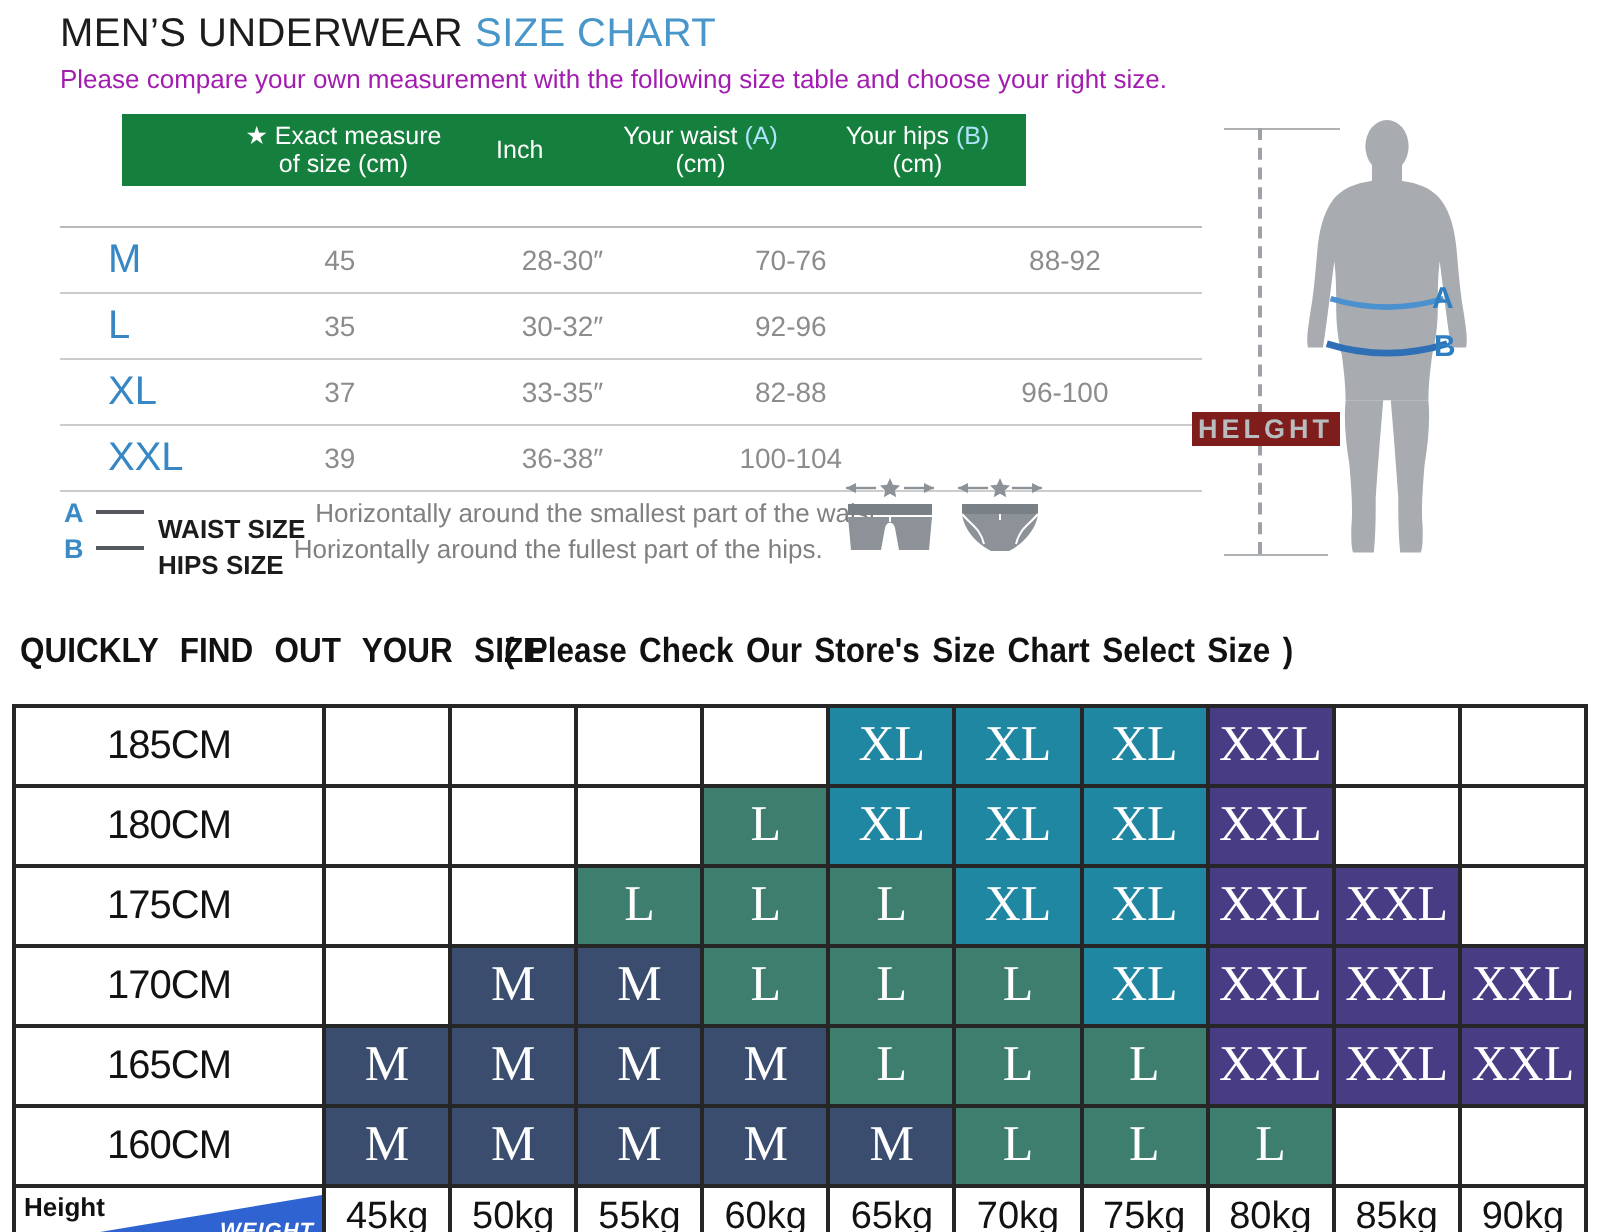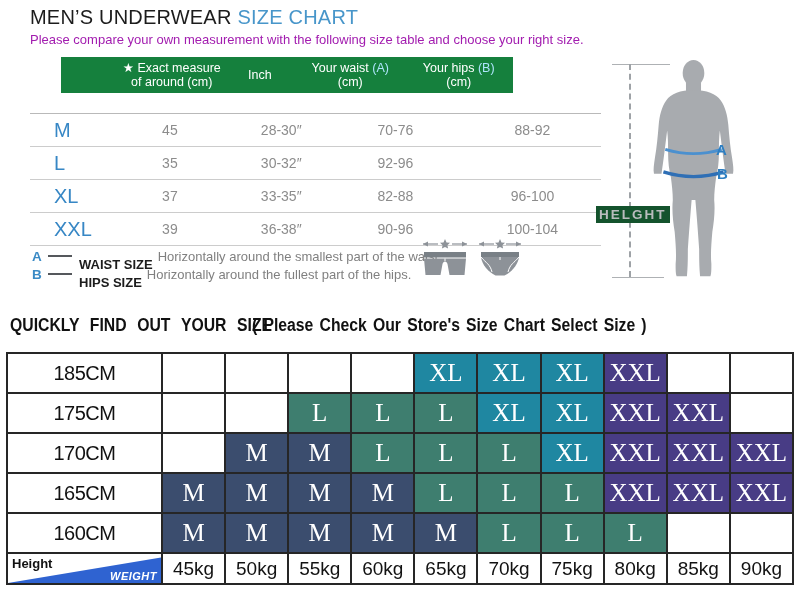--- a/index.html
+++ b/index.html
@@ -36,21 +36,21 @@
   .uw-icon{position:absolute;top:239px;}
   .uw-icon.boxer{left:421px;}
   .uw-icon.brief{left:476px;}
 
   
   .tick{position:absolute;height:0;border-top:1px solid #aeb1b4;}
   .tick.top{left:612px;top:64px;width:58px;}
   .tick.bottom{left:612px;top:277px;width:52px;}
   .dash-line{position:absolute;left:629px;top:64px;height:213px;width:0;
              border-left:2px dashed #9ea2a6;}
-  .height-label{position:absolute;left:596px;top:206px;background:#14532d;padding:1px 3px;
+  .height-label{position:absolute;left:596px;top:206px;background:#7f1d1d;padding:1px 3px;
                 color:#b9bcbe;font-weight:700;font-size:13.5px;letter-spacing:2px;z-index:3;}
   .man-svg{position:absolute;left:637px;top:59px;z-index:2;}
   .marker{position:absolute;color:#2e7fc2;font-weight:700;font-size:15px;z-index:3;}
   .marker.a{left:716px;top:141px;}
   .marker.b{left:717px;top:165px;}
 
   
   .qf-head{position:absolute;top:315px;font-size:17.5px;font-weight:700;color:#111;
            white-space:nowrap;transform:scaleX(.9);transform-origin:left center;}
   .qf-left{left:10px;word-spacing:7px;}
@@ -80,21 +80,21 @@
 
   <div class="page-title">
     <span>MEN’S UNDERWEAR</span><span class="accent">SIZE CHART</span>
   </div>
   <div class="page-subtitle">Please compare your own measurement with the following size table and choose your right size.</div>
 
   <div class="st-head">
     <div class="c c0"></div>
     <div class="c c1">
       <div>★ Exact measure</div>
-      <div>of around (cm)</div>
+      <div>of size (cm)</div>
     </div>
     <div class="c c2">Inch</div>
     <div class="c c3">
       <div><span>Your waist </span><span class="hdr-mark">(A)</span></div>
       <div>(cm)</div>
     </div>
     <div class="c c4">
       <div><span>Your hips </span><span class="hdr-mark">(B)</span></div>
       <div>(cm)</div>
     </div>
@@ -119,21 +119,20 @@
       <div class="c c0">XL</div>
       <div class="c c1">37</div>
       <div class="c c2">33-35″</div>
       <div class="c c3">82-88</div>
       <div class="c c4">96-100</div>
     </div>
     <div class="st-row">
       <div class="c c0">XXL</div>
       <div class="c c1">39</div>
       <div class="c c2">36-38″</div>
-      <div class="c c3">90-96</div>
       <div class="c c4">100-104</div>
     </div>
   </div>
 
   <div class="legend">
     <div class="legend-line">
       <span class="legend-letter">A</span>
       <span class="legend-dash"></span>
       <span class="legend-label">WAIST SIZE</span>
       <span>Horizontally around the smallest part of the waist.</span>
@@ -210,20 +209,33 @@
           <td class="m-cell"></td>
           <td class="m-cell"></td>
           <td class="m-cell" style="background: rgb(31, 135, 161);">XL</td>
           <td class="m-cell" style="background: rgb(31, 135, 161);">XL</td>
           <td class="m-cell" style="background: rgb(31, 135, 161);">XL</td>
           <td class="m-cell" style="background: rgb(72, 60, 133);">XXL</td>
           <td class="m-cell"></td>
           <td class="m-cell"></td>
         </tr>
         <tr>
+          <td class="h-label">180CM</td>
+          <td class="m-cell"></td>
+          <td class="m-cell"></td>
+          <td class="m-cell"></td>
+          <td class="m-cell" style="background: rgb(62, 126, 111);">L</td>
+          <td class="m-cell" style="background: rgb(31, 135, 161);">XL</td>
+          <td class="m-cell" style="background: rgb(31, 135, 161);">XL</td>
+          <td class="m-cell" style="background: rgb(31, 135, 161);">XL</td>
+          <td class="m-cell" style="background: rgb(72, 60, 133);">XXL</td>
+          <td class="m-cell"></td>
+          <td class="m-cell"></td>
+        </tr>
+        <tr>
           <td class="h-label">175CM</td>
           <td class="m-cell"></td>
           <td class="m-cell"></td>
           <td class="m-cell" style="background: rgb(62, 126, 111);">L</td>
           <td class="m-cell" style="background: rgb(62, 126, 111);">L</td>
           <td class="m-cell" style="background: rgb(62, 126, 111);">L</td>
           <td class="m-cell" style="background: rgb(31, 135, 161);">XL</td>
           <td class="m-cell" style="background: rgb(31, 135, 161);">XL</td>
           <td class="m-cell" style="background: rgb(72, 60, 133);">XXL</td>
           <td class="m-cell" style="background: rgb(72, 60, 133);">XXL</td>

